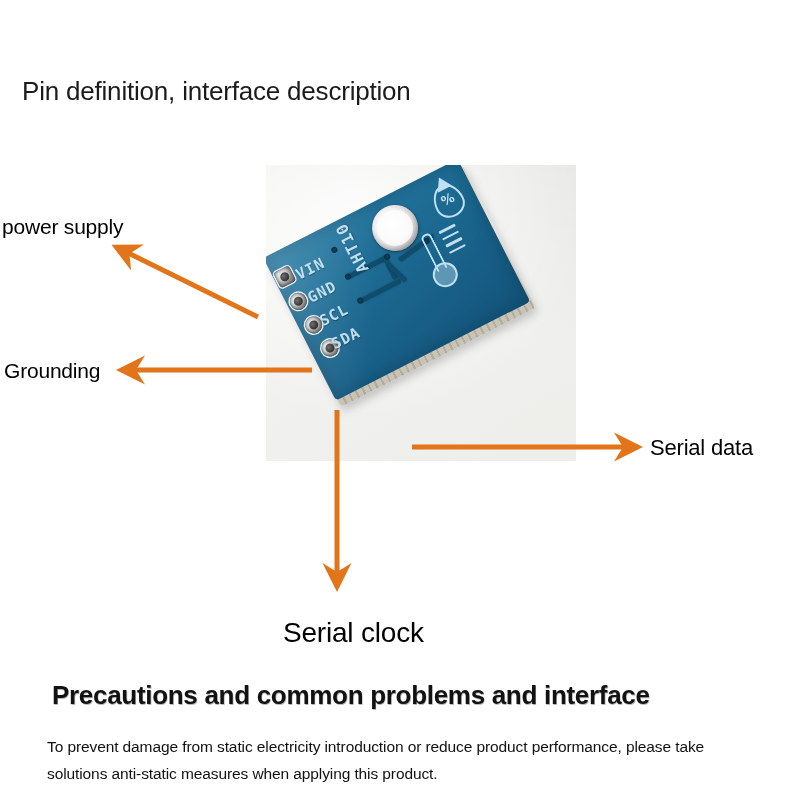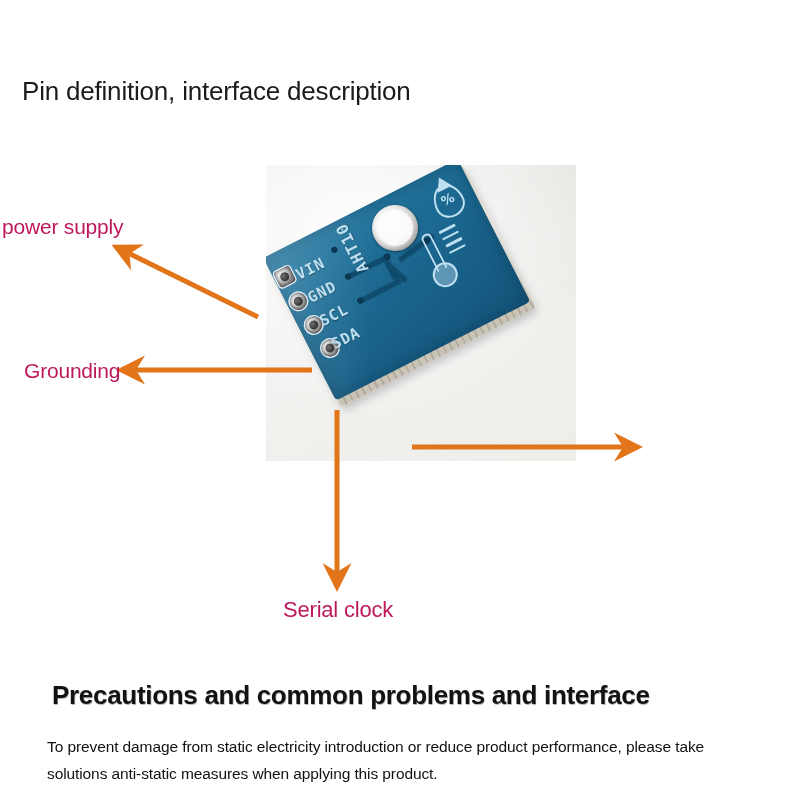--- a/index.html
+++ b/index.html
@@ -43,28 +43,28 @@
     width: 690px;
     font-size: 15.5px;
     line-height: 27px;
     color: #111111;
     letter-spacing: -0.1px;
   }
 
   .callout {
     position: absolute;
     font-size: 21px;
-    color: #be185d;
+    color: #000000;
     white-space: nowrap;
     letter-spacing: -0.2px;
   }
   .callout.c-power    { left: 2px;   top: 190px; }
-  .callout.c-ground   { left: 24px;   top: 334px; }
+  .callout.c-ground   { left: 4px;   top: 334px; }
   .callout.c-sdata    { left: 650px; top: 410px; font-size: 22px; }
-  .callout.c-sclock   { left: 283px; top: 572px; font-size: 22px; }
+  .callout.c-sclock   { left: 283px; top: 592px; font-size: 28px; }
 
   
   .photo {
     position: absolute;
     left: 266px; top: 140px;
     width: 310px; height: 296px;
     background: linear-gradient(150deg,#f5f5f3 0%,#f1f1ef 45%,#ededea 100%);
     overflow: hidden;
   }
   .photo .vignette {
@@ -308,20 +308,21 @@
 
     <line x1="412" y1="422" x2="638" y2="422" stroke="#E2751A" stroke-width="5" marker-end="url(#ah)"></line>
 
     <line x1="337" y1="385" x2="337" y2="562" stroke="#E2751A" stroke-width="5" marker-end="url(#ah)"></line>
   </svg>
 
   <div class="callout c-power">power supply</div>
 
   <div class="callout c-ground">Grounding</div>
 
+  <div class="callout c-sdata">Serial data</div>
 
   <div class="callout c-sclock">Serial clock</div>
 
   <div class="h-section">Precautions and common problems and interface</div>
 
   <div class="body-par">To prevent damage from static electricity introduction or reduce product performance, please take solutions anti-static measures when applying this product.</div>
 
 </div>
 
 </body></html>

